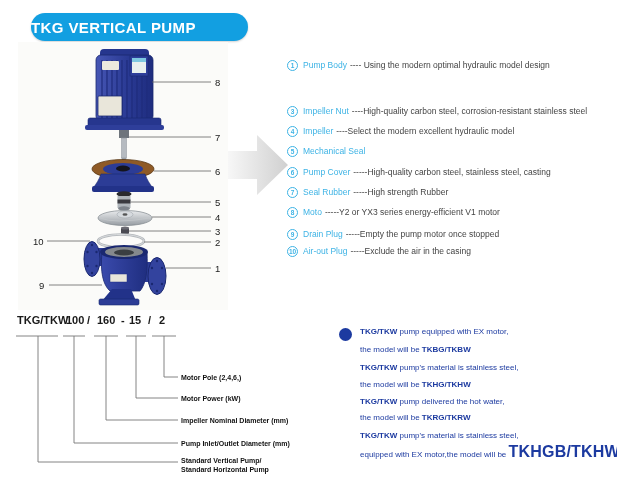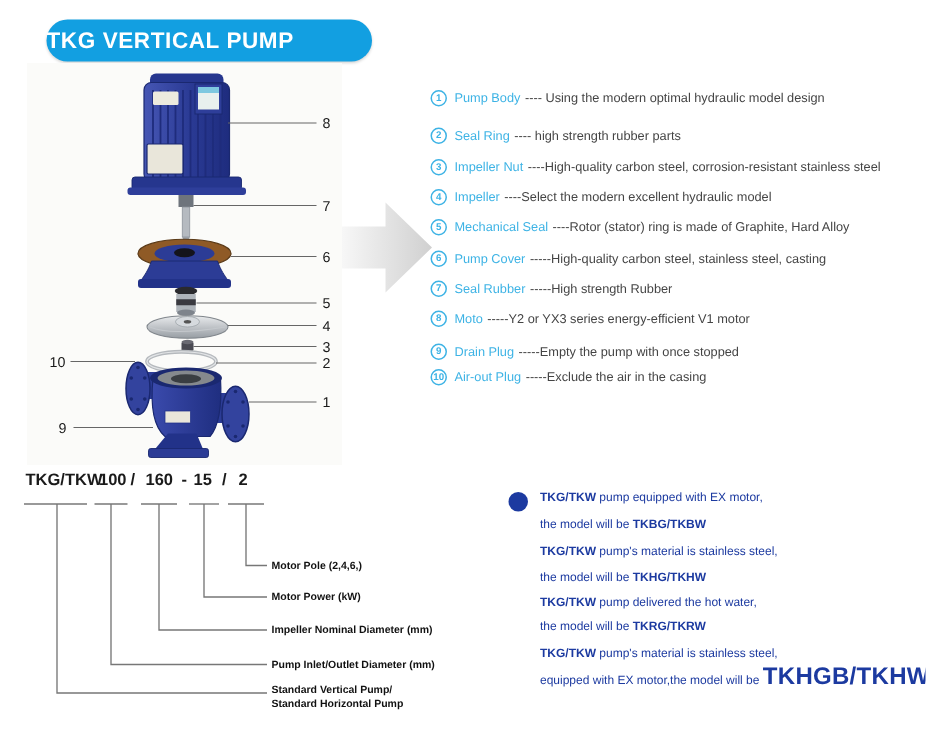--- a/index.html
+++ b/index.html
@@ -195,59 +195,53 @@
 
     <polygon points="228,151 257,151 257,135 288,165 257,195 257,179 228,179" fill="url(#arrowGrad)"></polygon>
   </svg>
 
   <div class="parts-list">
     <div class="part-item" style="top:60px">
         <span class="num-badge">1</span>
         <span class="part-name">Pump Body</span>
         <span class="part-desc">---- Using the modern optimal hydraulic model design</span>
       </div>
-    <div class="part-item" style="top:85px">
-        <span class="num-badge">2</span>
-        <span class="part-name">Seal Ring</span>
-        <span class="part-desc">---- high strength rubber parts</span>
-      </div>
     <div class="part-item" style="top:106px">
         <span class="num-badge">3</span>
         <span class="part-name">Impeller Nut</span>
         <span class="part-desc">----High-quality carbon steel, corrosion-resistant stainless steel</span>
       </div>
     <div class="part-item" style="top:126px">
         <span class="num-badge">4</span>
         <span class="part-name">Impeller</span>
         <span class="part-desc">----Select the modern excellent hydraulic model</span>
       </div>
     <div class="part-item" style="top:146px">
         <span class="num-badge">5</span>
         <span class="part-name">Mechanical Seal</span>
-        <span class="part-desc">----Rotor (stator) ring is made of Graphite, Hard Alloy</span>
       </div>
     <div class="part-item" style="top:167px">
         <span class="num-badge">6</span>
         <span class="part-name">Pump Cover</span>
         <span class="part-desc">-----High-quality carbon steel, stainless steel, casting</span>
       </div>
     <div class="part-item" style="top:187px">
         <span class="num-badge">7</span>
         <span class="part-name">Seal Rubber</span>
         <span class="part-desc">-----High strength Rubber</span>
       </div>
     <div class="part-item" style="top:207px">
         <span class="num-badge">8</span>
         <span class="part-name">Moto</span>
         <span class="part-desc">-----Y2 or YX3 series energy-efficient V1 motor</span>
       </div>
     <div class="part-item" style="top:229px">
         <span class="num-badge">9</span>
         <span class="part-name">Drain Plug</span>
-        <span class="part-desc">-----Empty the pump with once stopped</span>
+        <span class="part-desc">-----Empty the pump motor once stopped</span>
       </div>
     <div class="part-item" style="top:246px">
         <span class="num-badge">10</span>
         <span class="part-name">Air-out Plug</span>
         <span class="part-desc">-----Exclude the air in the casing</span>
       </div>
   </div>
 
   <div>
     <span class="code-part" style="left:17px">TKG/TKW</span>

